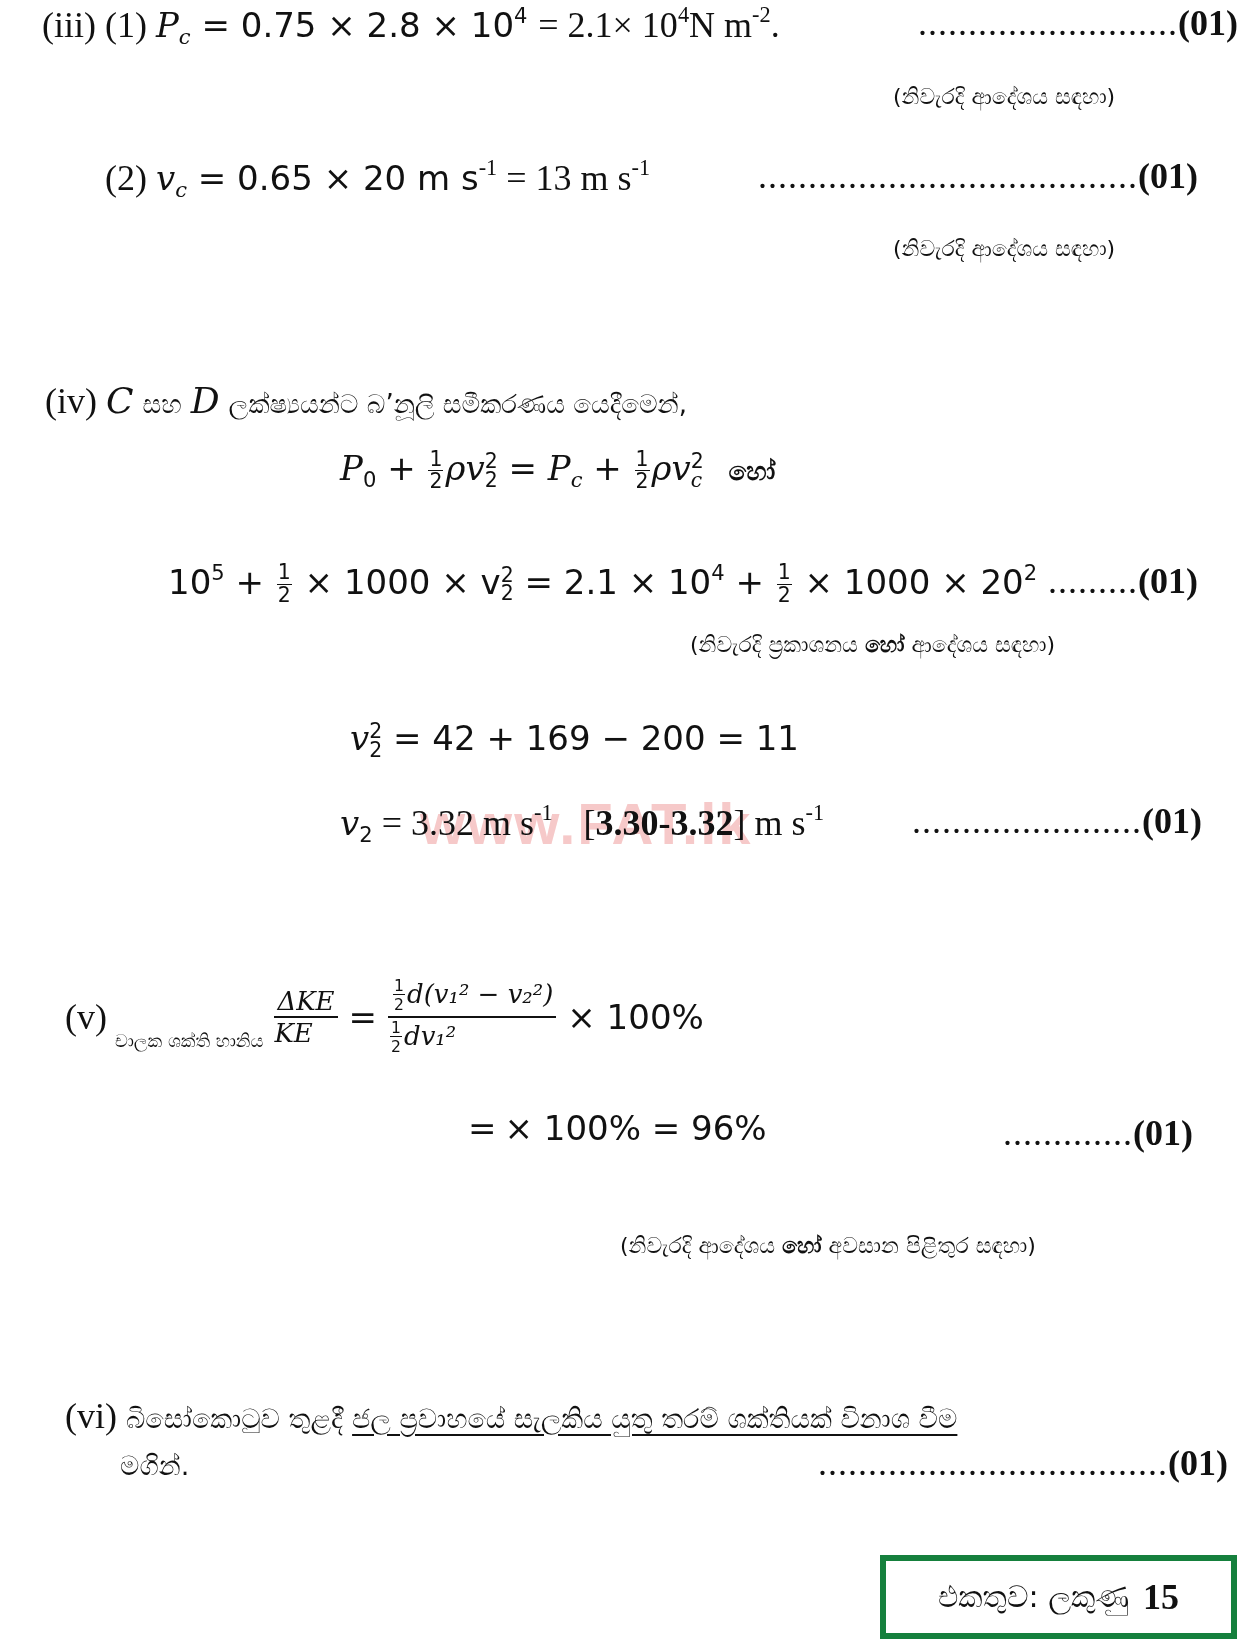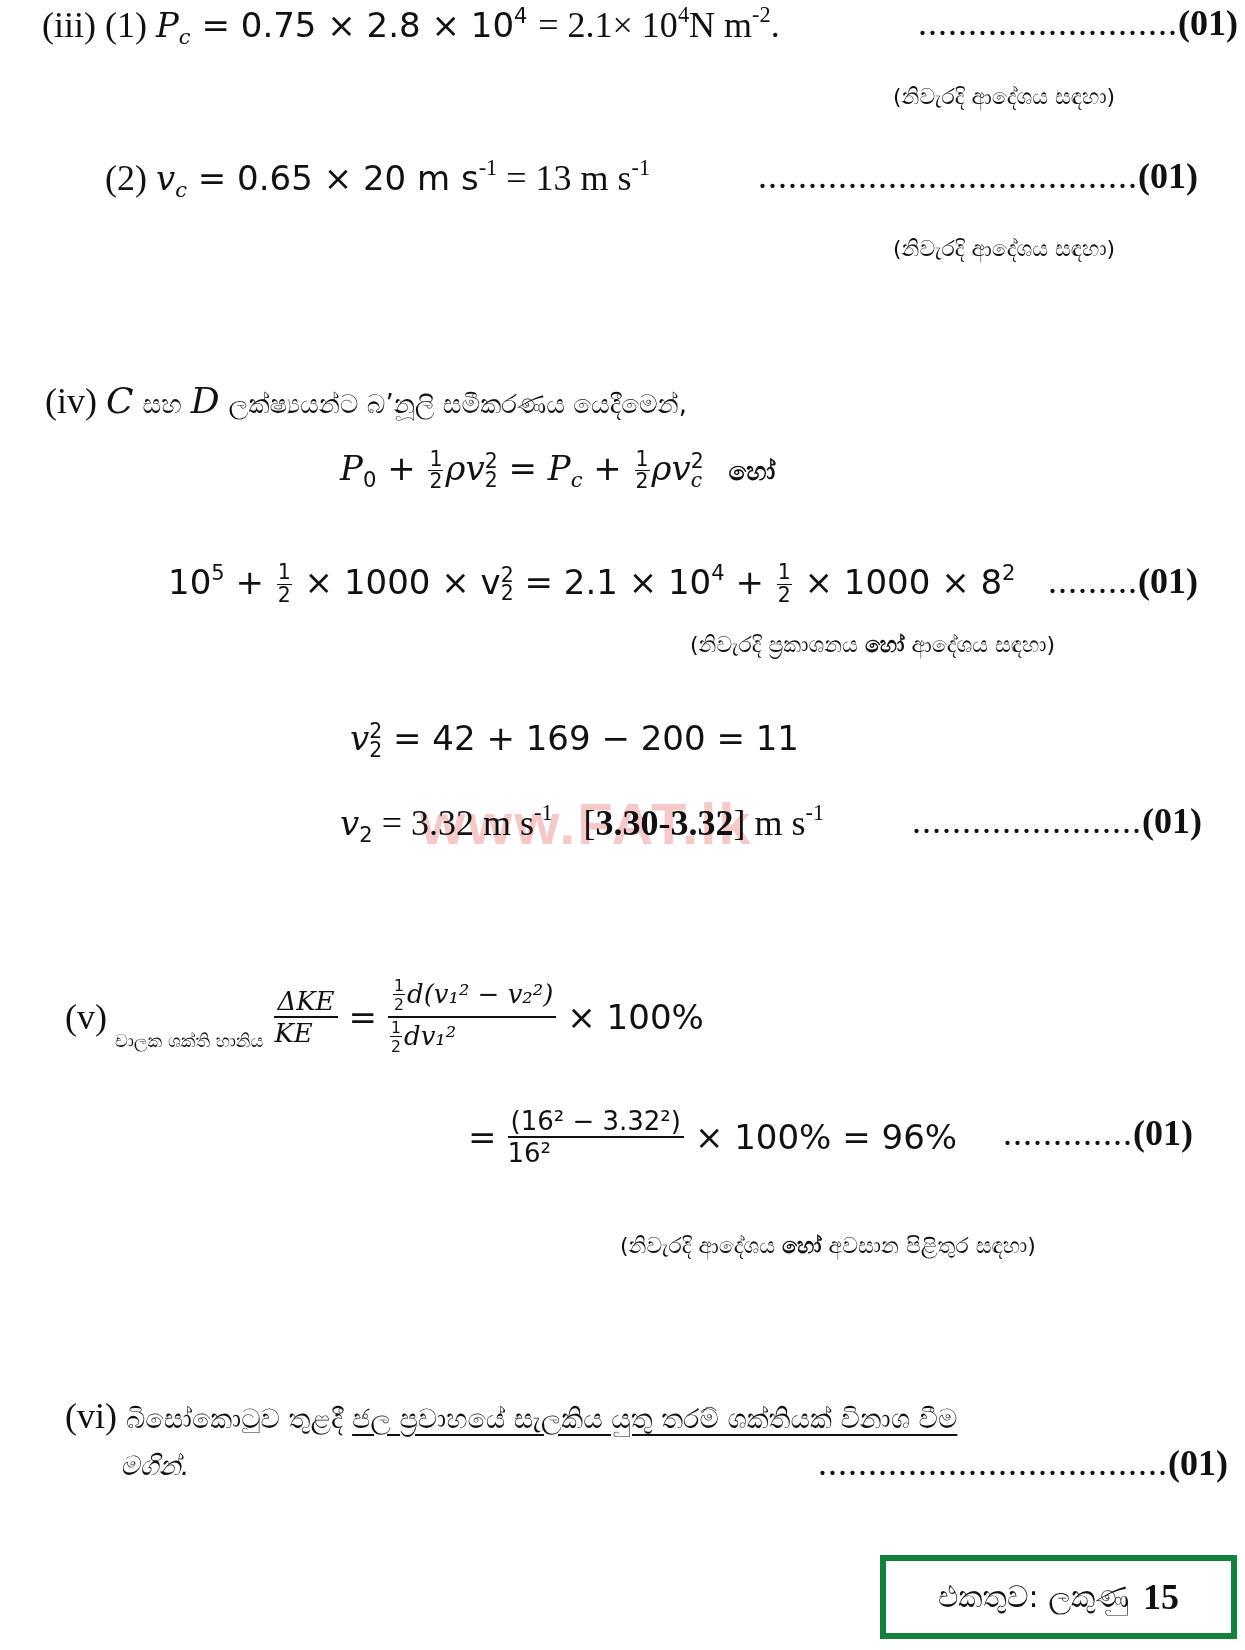--- a/index.html
+++ b/index.html
@@ -101,21 +101,21 @@
   <span>× 1000 × v</span><span style="display:inline-flex;flex-direction:column;font-size:0.6em;line-height:0.9;vertical-align:middle;">
       <span>2</span>
       <span>2</span>
     </span>
   <span>= 2.1 × 10</span><span class="sup">4</span>
   <span>+</span>
   <span class="sfrac">
       <span class="num">1</span>
       <span class="den">2</span>
     </span>
-  <span>× 1000 × 8</span><span class="sup">2</span>
+  <span>× 1000 × 20</span><span class="sup">2</span>
 </div>
 <div class="ln mark fg" style="left:1048px; top:560px;">
   <span class="dots">.........</span><span>(01)</span>
 </div>
 <div class="ln note fg" style="left:690px; top:632px;">
   <span>(නිවැරදි ප්‍රකාශනය</span>
   <span class="b">හෝ</span>
   <span>ආදේශය සඳහා)</span>
 </div>
 
@@ -152,41 +152,37 @@
     <span class="den"><span class="sfrac">
           <span class="num">1</span>
           <span class="den">2</span>
         </span><span class="it">dv₁²</span></span>
   </span>
   <span class="eq">× 100%</span>
 </div>
 
 <div class="ln fg" style="left:468px; top:1108px; display:flex; align-items:center; gap:8px;">
   <span class="eq">=</span>
-  <span class="frac eq" style="font-size:26px;">
-      <span class="num">(16² − 3.32²)</span>
-      <span class="den">16²</span>
-    </span>
   <span class="eq">× 100% = 96%</span>
 </div>
 <div class="ln mark fg" style="left:1003px; top:1112px;">
   <span class="dots">.............</span><span>(01)</span>
 </div>
 <div class="ln note fg" style="left:620px; top:1233px;">
   <span>(නිවැරදි ආදේශය</span>
   <span class="b">හෝ</span>
   <span>අවසාන පිළිතුර සඳහා)</span>
 </div>
 
 <div class="ln rm fg" style="left:65px; top:1395px;">
   <span>(vi)</span>
   <span class="note" style="font-size:27px;">බිසෝකොටුව තුළදී</span>
   <span class="note underline" style="font-size:27px;">ජල ප්‍රවාහයේ සැලකිය යුතු තරම් ශක්තියක් විනාශ වීම</span>
 </div>
-<div class="ln note fg" style="left:120px; top:1450px; font-size:27px;font-style:italic;">මගින්.</div>
+<div class="ln note fg" style="left:120px; top:1450px; font-size:27px;">මගින්.</div>
 <div class="ln mark fg" style="left:818px; top:1442px;">
   <span class="dots">...................................</span><span>(01)</span>
 </div>
 
 <div class="totalbox fg">
   <span class="lbl">එකතුව: ලකුණු</span>
   <span class="val">15</span>
 </div>
 
 </body></html>

